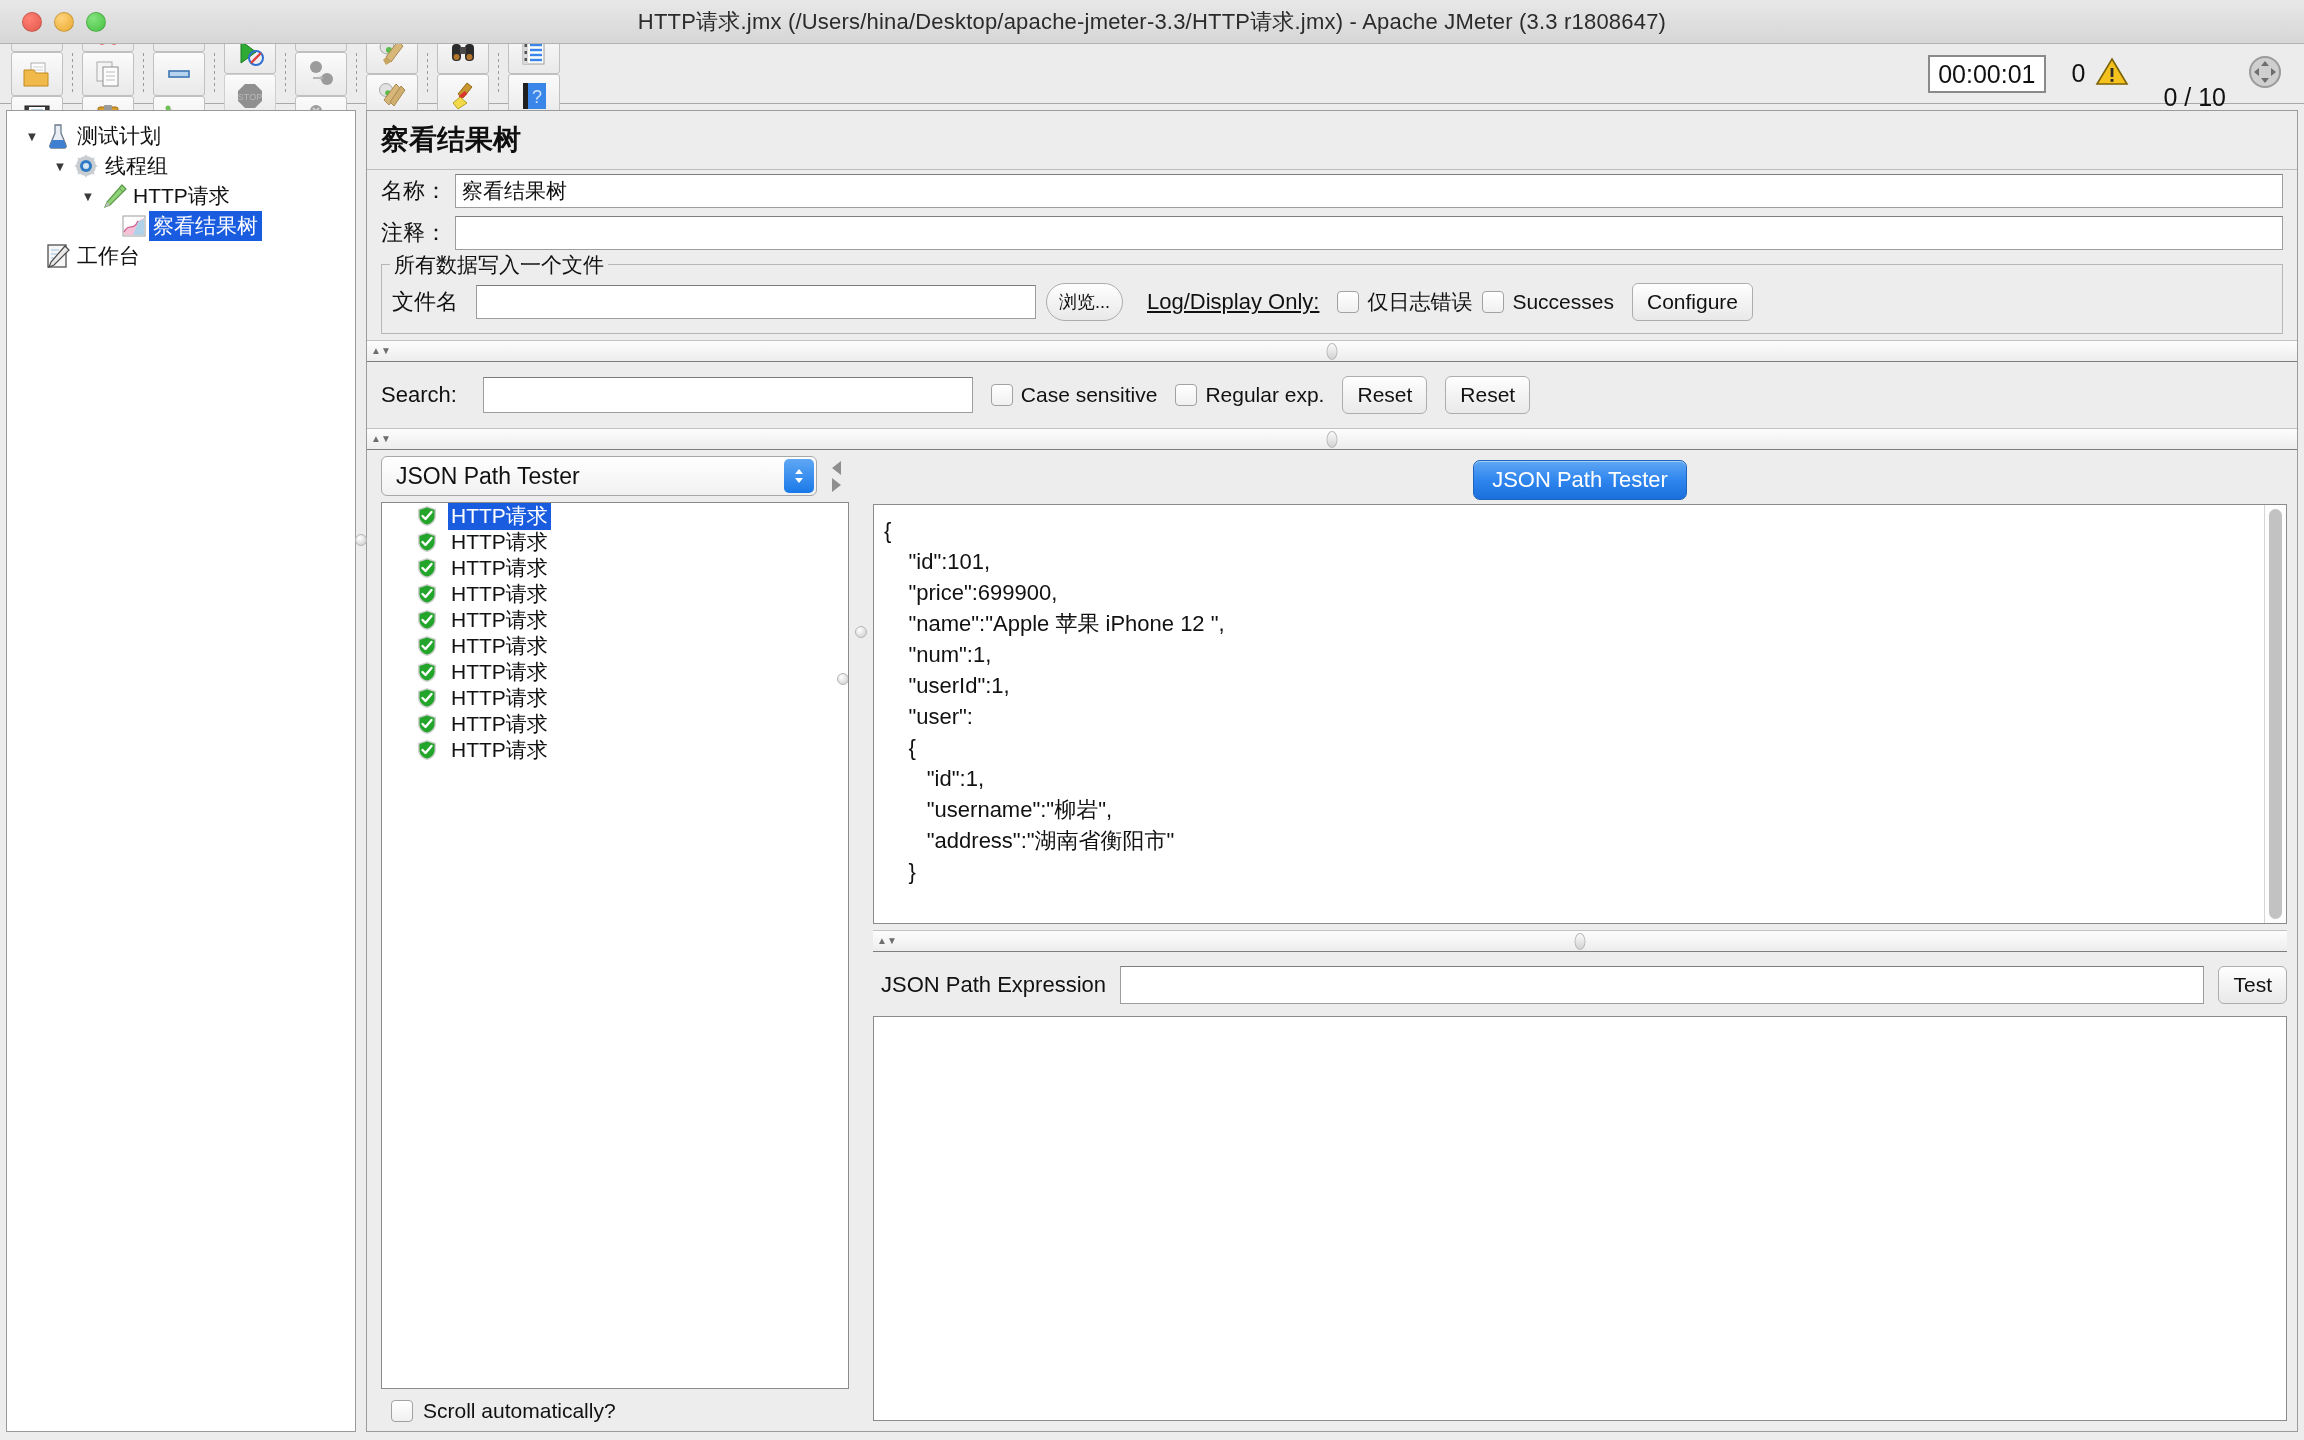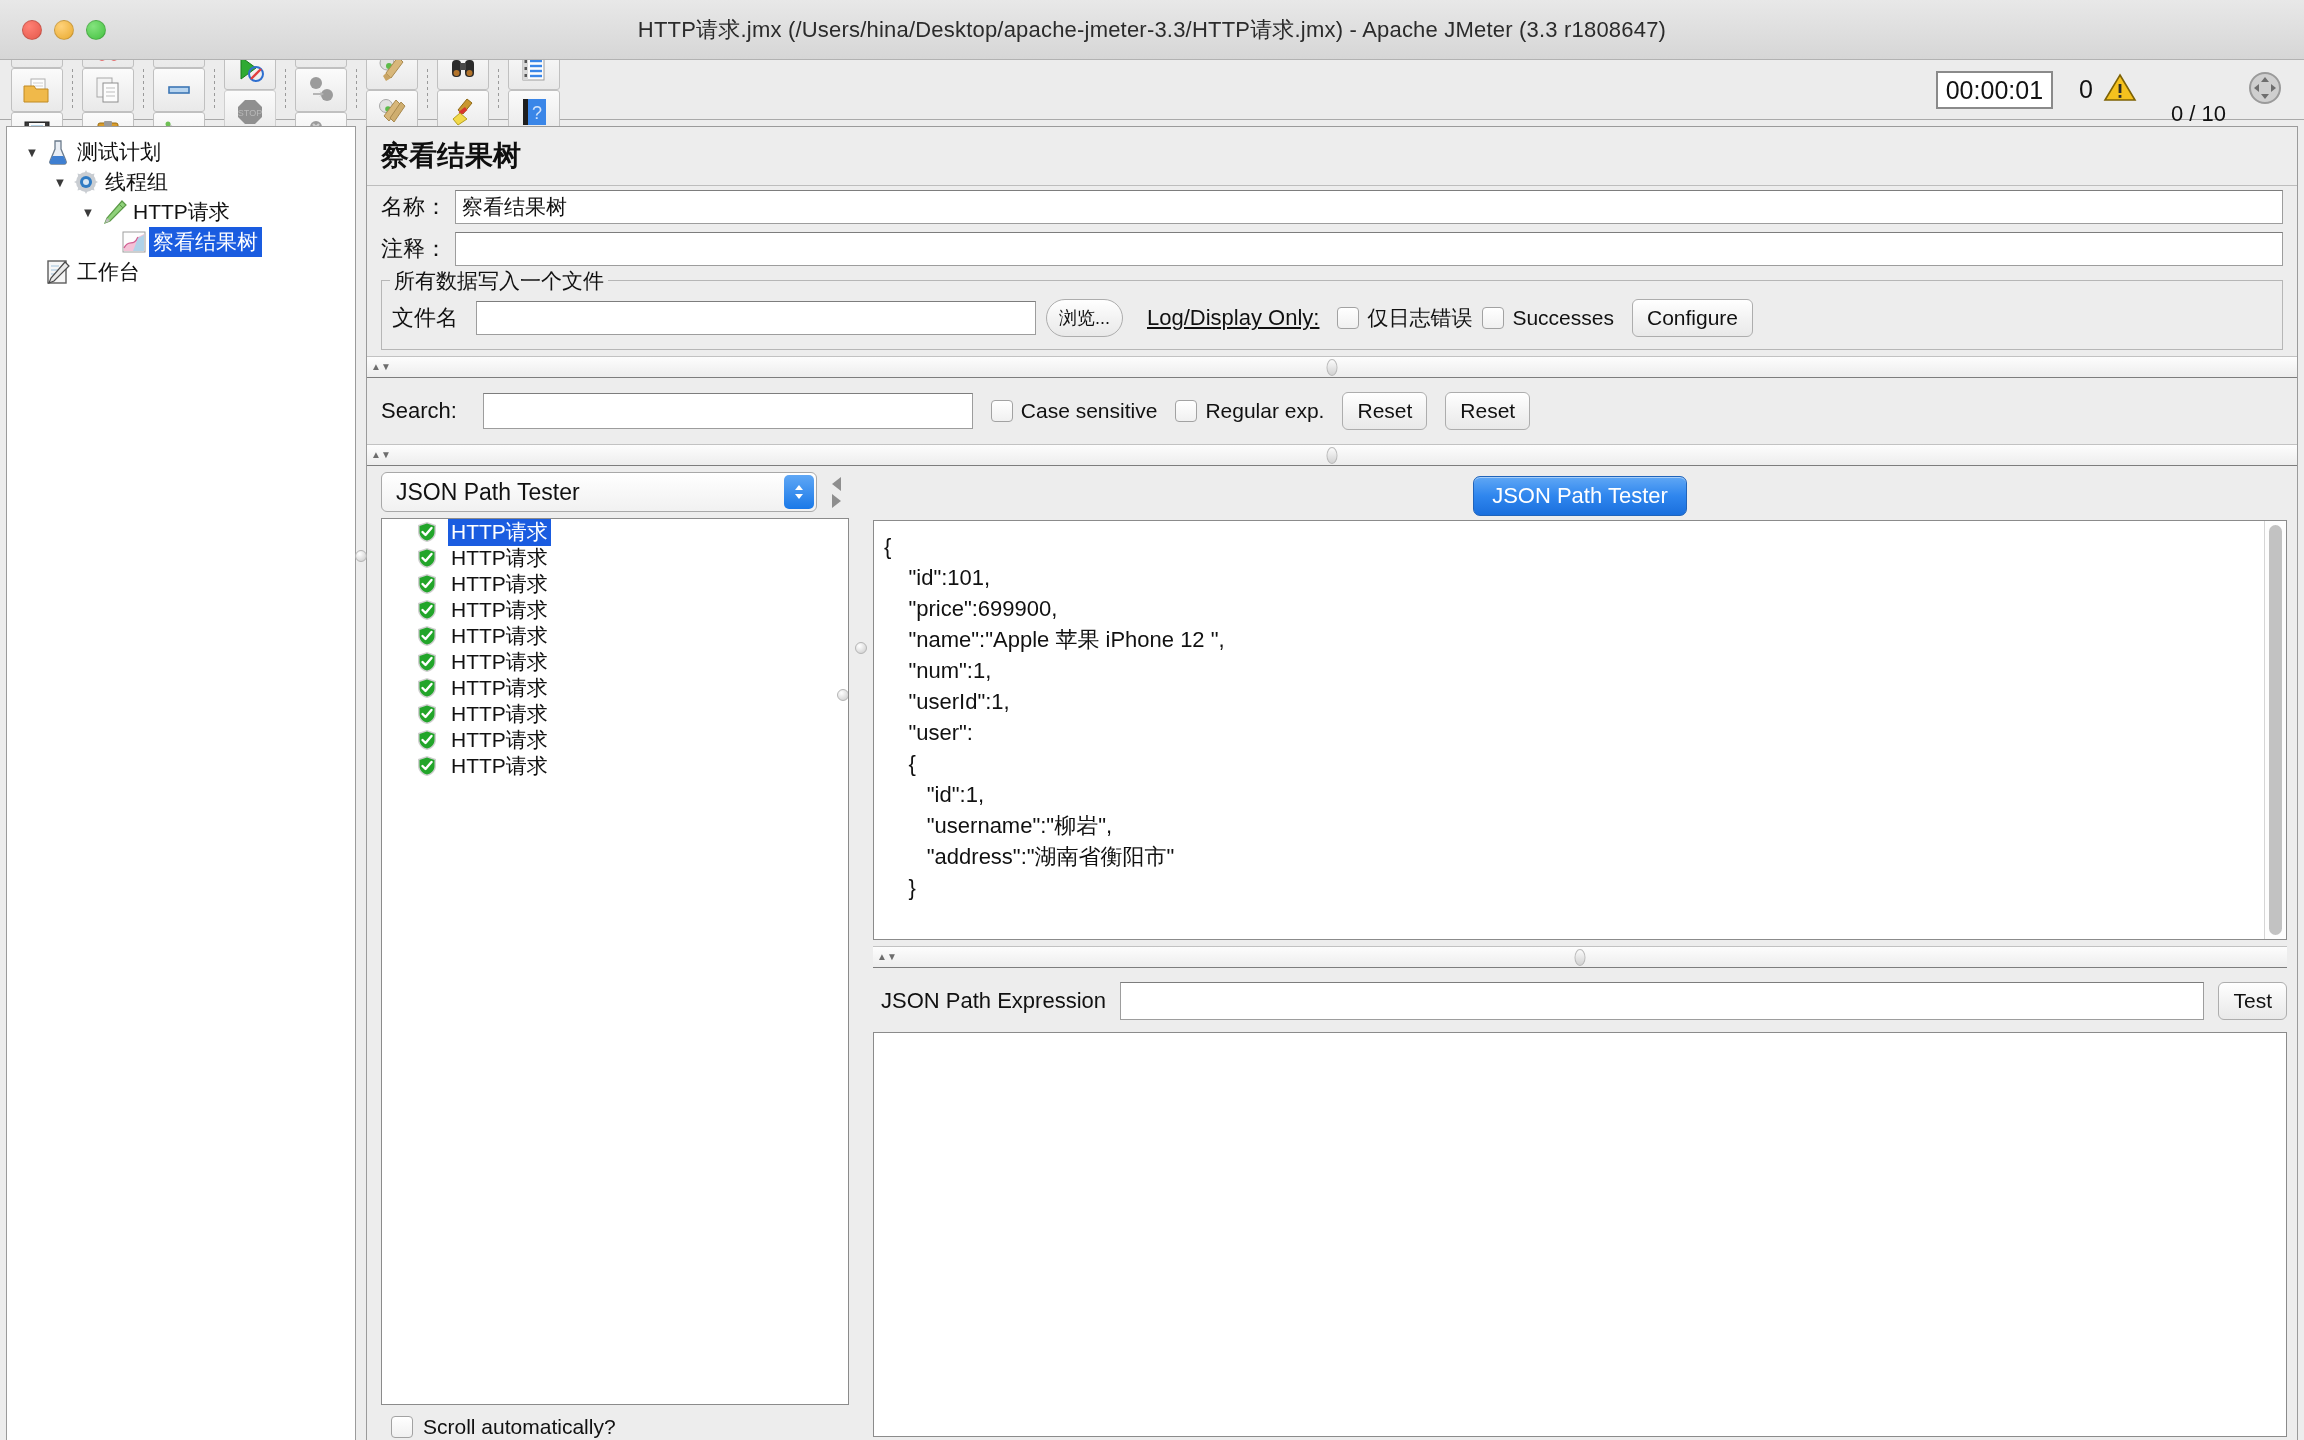--- a/index.html
+++ b/index.html
@@ -7,21 +7,21 @@
     margin: 0; padding: 0;
     width: 2304px; height: 1440px;
     overflow: hidden;
     font-family: "Liberation Sans", sans-serif;
     background: #ededed;
   }
 
   
   .titlebar {
     position: relative;
-    height: 60px;
+    height: 44px;
     background: linear-gradient(to bottom, #e8e8e8 0%, #d6d6d6 100%);
     border-bottom: 1px solid #b2b2b2;
     display: flex; align-items: center;
   }
   .traffic { display: flex; gap: 12px; margin-left: 22px; }
   .light { width: 20px; height: 20px; border-radius: 50%; border: 1px solid rgba(0,0,0,.16); }
   .light.red   { background: radial-gradient(circle at 35% 30%, #ff8074, #e4594c); }
   .light.yellow{ background: radial-gradient(circle at 35% 30%, #ffd27a, #e9a party); }
   .light.yellow{ background: radial-gradient(circle at 35% 30%, #ffd27a, #e8a92e); }
   .light.green { background: radial-gradient(circle at 35% 30%, #84e37e, #43c13f); }
@@ -62,21 +62,21 @@
     background: #ffffff;
     padding: 2px 8px;
     font-size: 25px;
     color: #111;
     font-family: "Liberation Sans", sans-serif;
     line-height: 30px;
     margin-right: 26px;
   }
   .warn-count { font-size: 25px; color: #111; margin-right: 10px; }
   .warn-icon { margin-right: 34px; }
-  .thread-count { font-size: 22px; color: #111; margin-right: 20px; margin-top: 48px; }
+  .thread-count { font-size: 25px; color: #111; margin-right: 20px; margin-top: 48px; }
 
   
   .main {
     display: flex;
     height: calc(1440px - 44px - 60px);
     background: #ededed;
   }
   .tree-pane {
     width: 350px;
     background: #ffffff;

